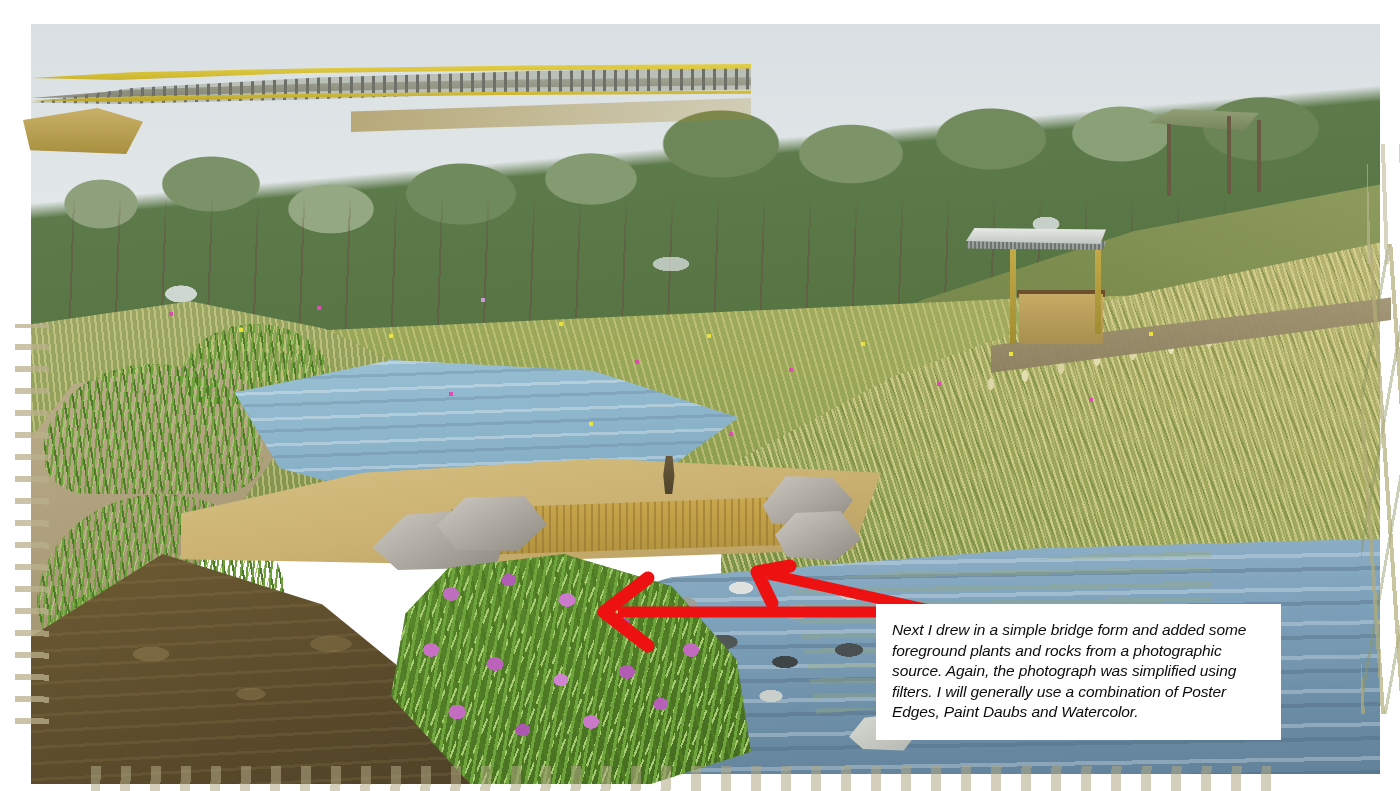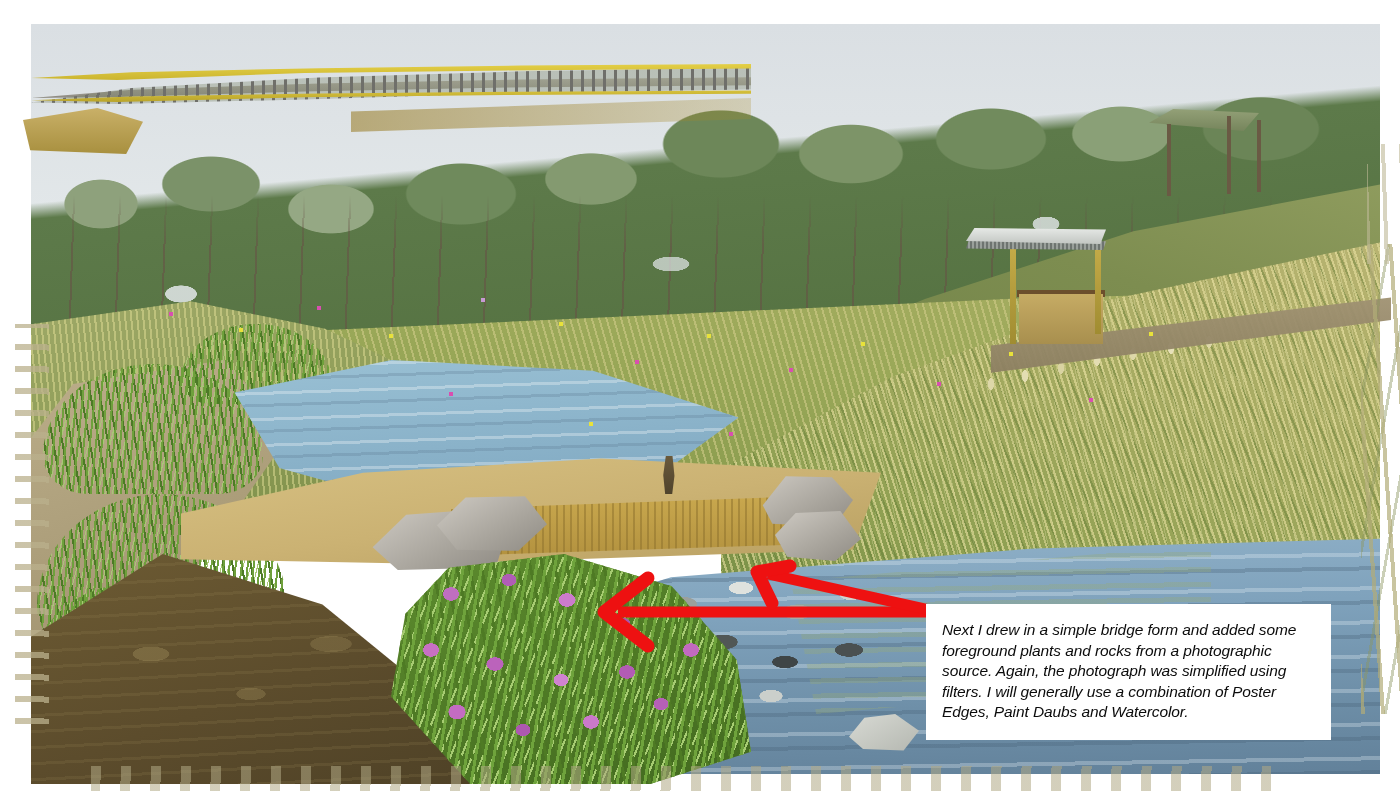--- a/index.html
+++ b/index.html
@@ -299,21 +299,21 @@
       rgba(176,168,132,.55) 0 10px,transparent 10px 30px);}
   #edgeTopRight{left:1336px;top:120px;width:46px;height:120px;
     background:repeating-linear-gradient(88deg,
       rgba(190,184,150,.6) 0 4px,transparent 4px 18px);}
 
   
   #arrows{position:absolute;left:0;top:0;width:1400px;height:791px;
           pointer-events:none;}
 
   
-  #caption{position:absolute;left:926px;top:604px;width:405px;height:136px;
+  #caption{position:absolute;left:876px;top:604px;width:405px;height:136px;
     background:#ffffff;}
   #captionText{position:absolute;left:16px;top:16px;width:380px;
     font-family:"Liberation Sans",sans-serif;font-style:italic;
     font-size:15.5px;line-height:1.33;color:#0b0b0b;
     font-weight:500;letter-spacing:-.1px;white-space:pre-line;}
 </style>
 </head>
 <body>
 
 <div id="stage">

